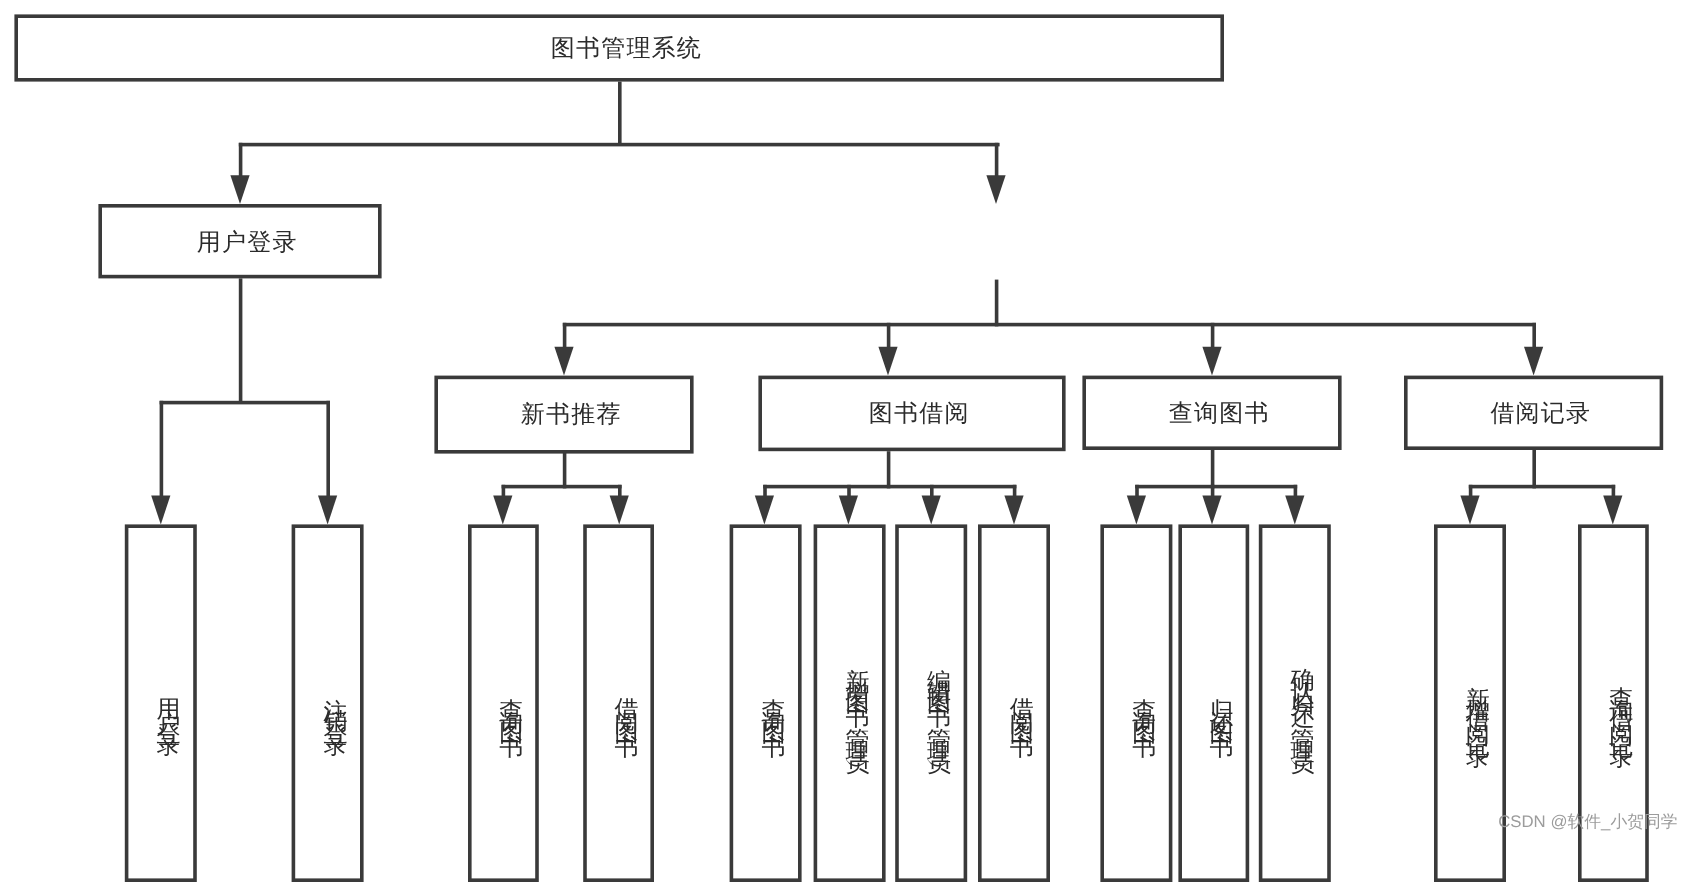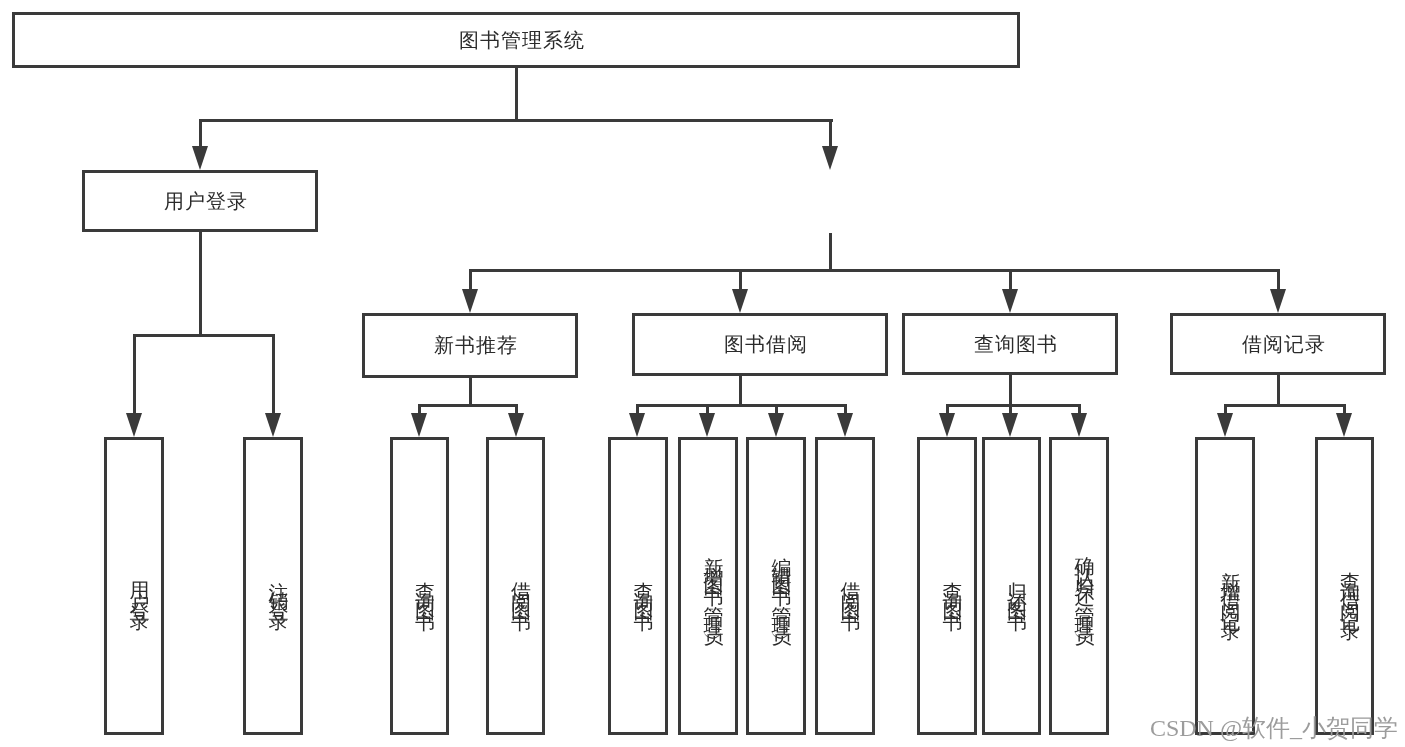--- a/index.html
+++ b/index.html
@@ -49,27 +49,26 @@
   .h { height: 3px; }
   .arrow {
     position: absolute;
     width: 0; height: 0;
     border-left: 8px solid transparent;
     border-right: 8px solid transparent;
     border-top: 24px solid var(--line);
   }
   .watermark {
     position: absolute;
-    top: 712px;
+    top: 676px;
     right: 7px;
-    font-size: 24px;
+    font-size: 14px;
     color: var(--watermark);
     white-space: nowrap;
     z-index: 5;
-    font-family: Liberation Serif, serif;
   }
 </style>
 </head>
 <body>
 
 <div class="canvas">
 
   <div class="node" style="left:12px; top:12px; width:1008px; height:56px;">
     <span class="lbl">图书管理系统</span>
   </div>

